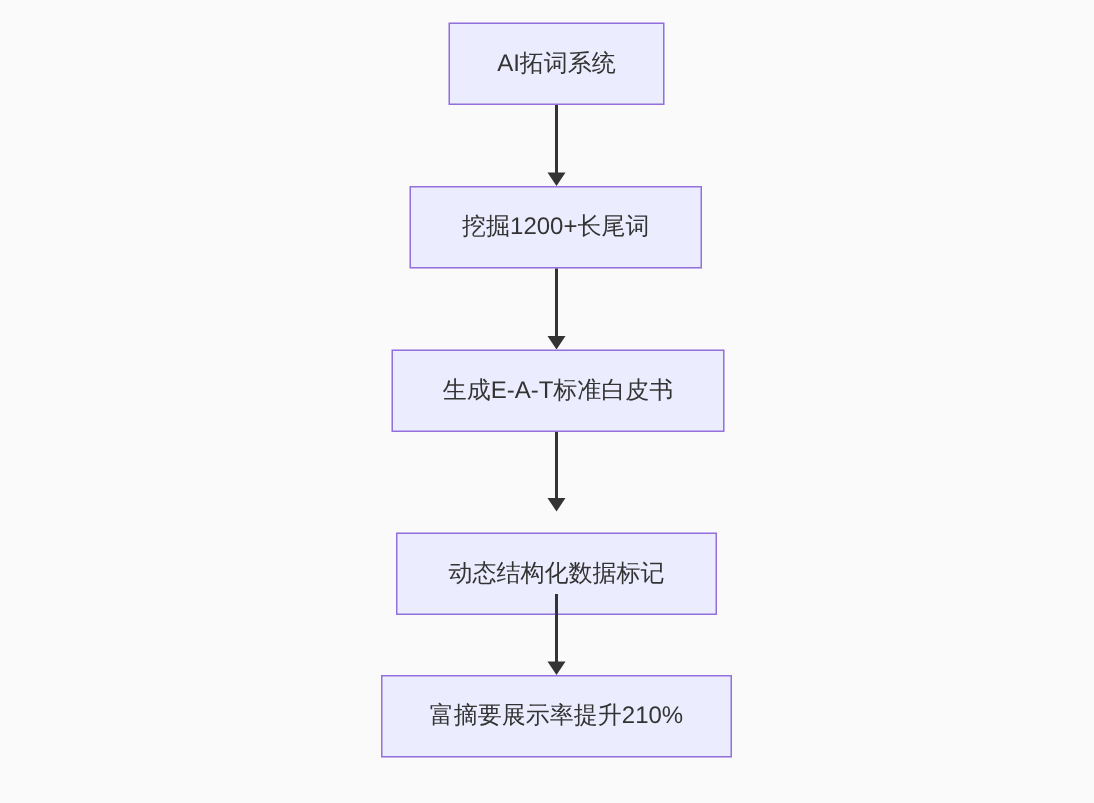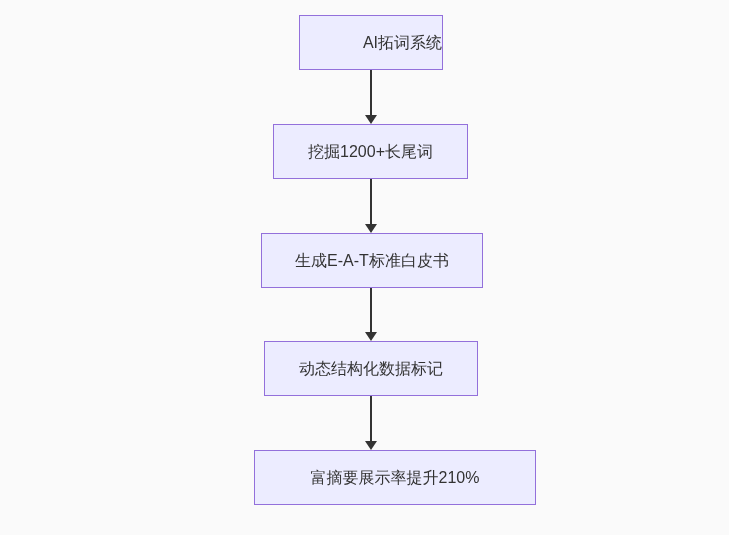--- a/index.html
+++ b/index.html
@@ -26,25 +26,25 @@
     box-sizing: border-box;
     display: flex;
     align-items: center;
     justify-content: center;
     color: #333333;
     font-size: 16px;
     line-height: 1.2;
     text-align: center;
     white-space: nowrap;
   }
-  .n1 { left: 299px; top: 15px;  width: 144px; height: 55px; justify-content: flex-end; }
+  .n1 { left: 299px; top: 15px;  width: 144px; height: 55px; }
   .n2 { left: 273px; top: 124px; width: 195px; height: 55px; }
   .n3 { left: 261px; top: 233px; width: 222px; height: 55px; align-items: center; }
-  .n4 { left: 264px; top: 341px; width: 214px; height: 55px; }
-  .n5 { left: 254px; top: 450px; width: 282px; height: 55px; }
+  .n4 { left: 264px; top: 355px; width: 214px; height: 55px; }
+  .n5 { left: 254px; top: 450px; width: 234px; height: 55px; }
 
   .edge-line {
     position: absolute;
     left: 370px;
     width: 2px;
     background: #333333;
   }
   .e1 { top: 70px;  height: 46px; }
   .e2 { top: 179px; height: 46px; }
   .e3 { top: 288px; height: 45px; }

